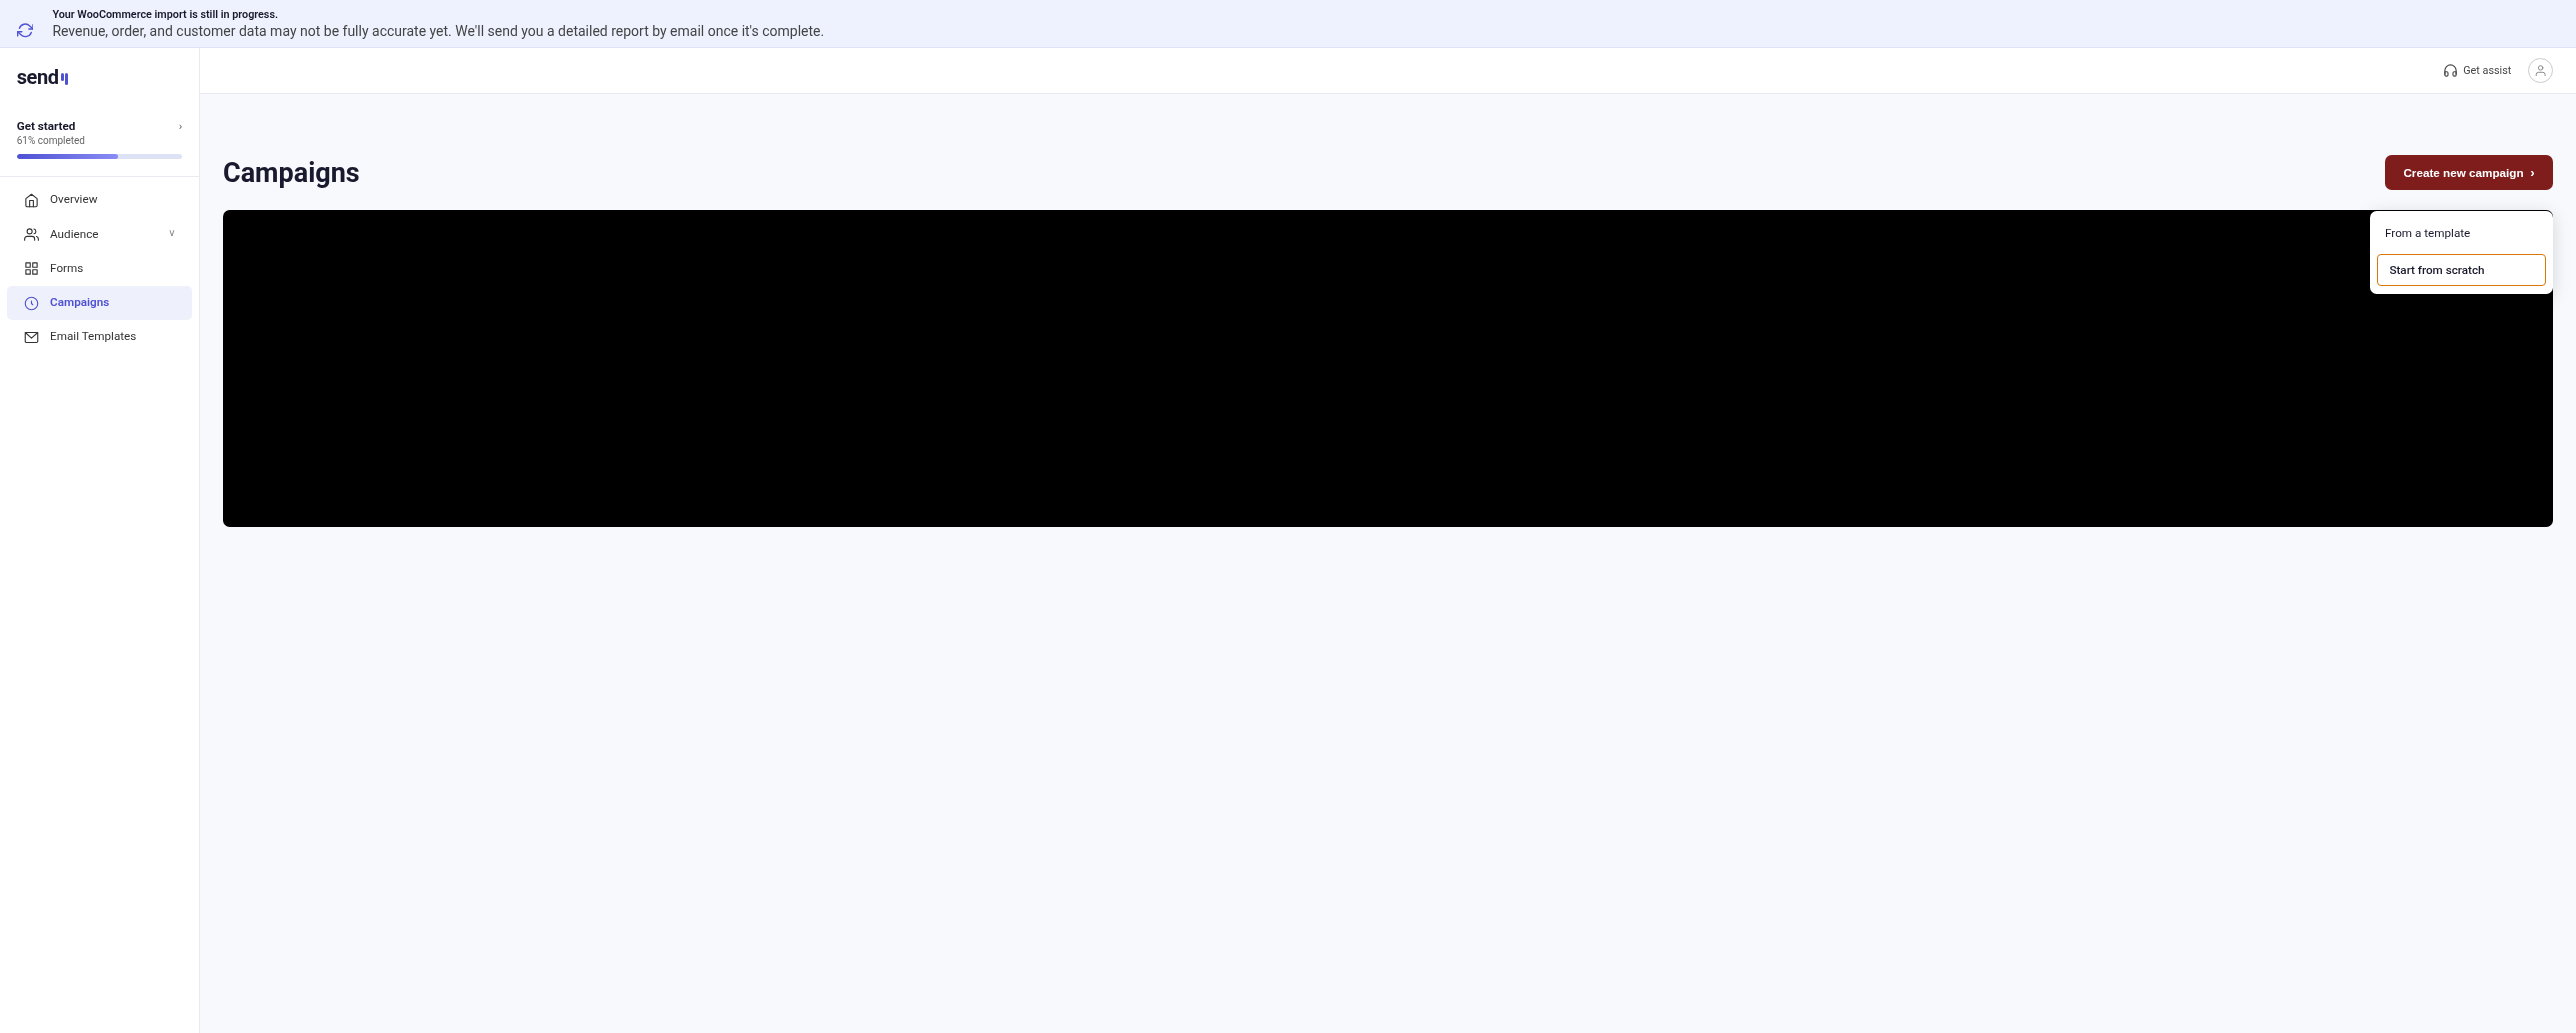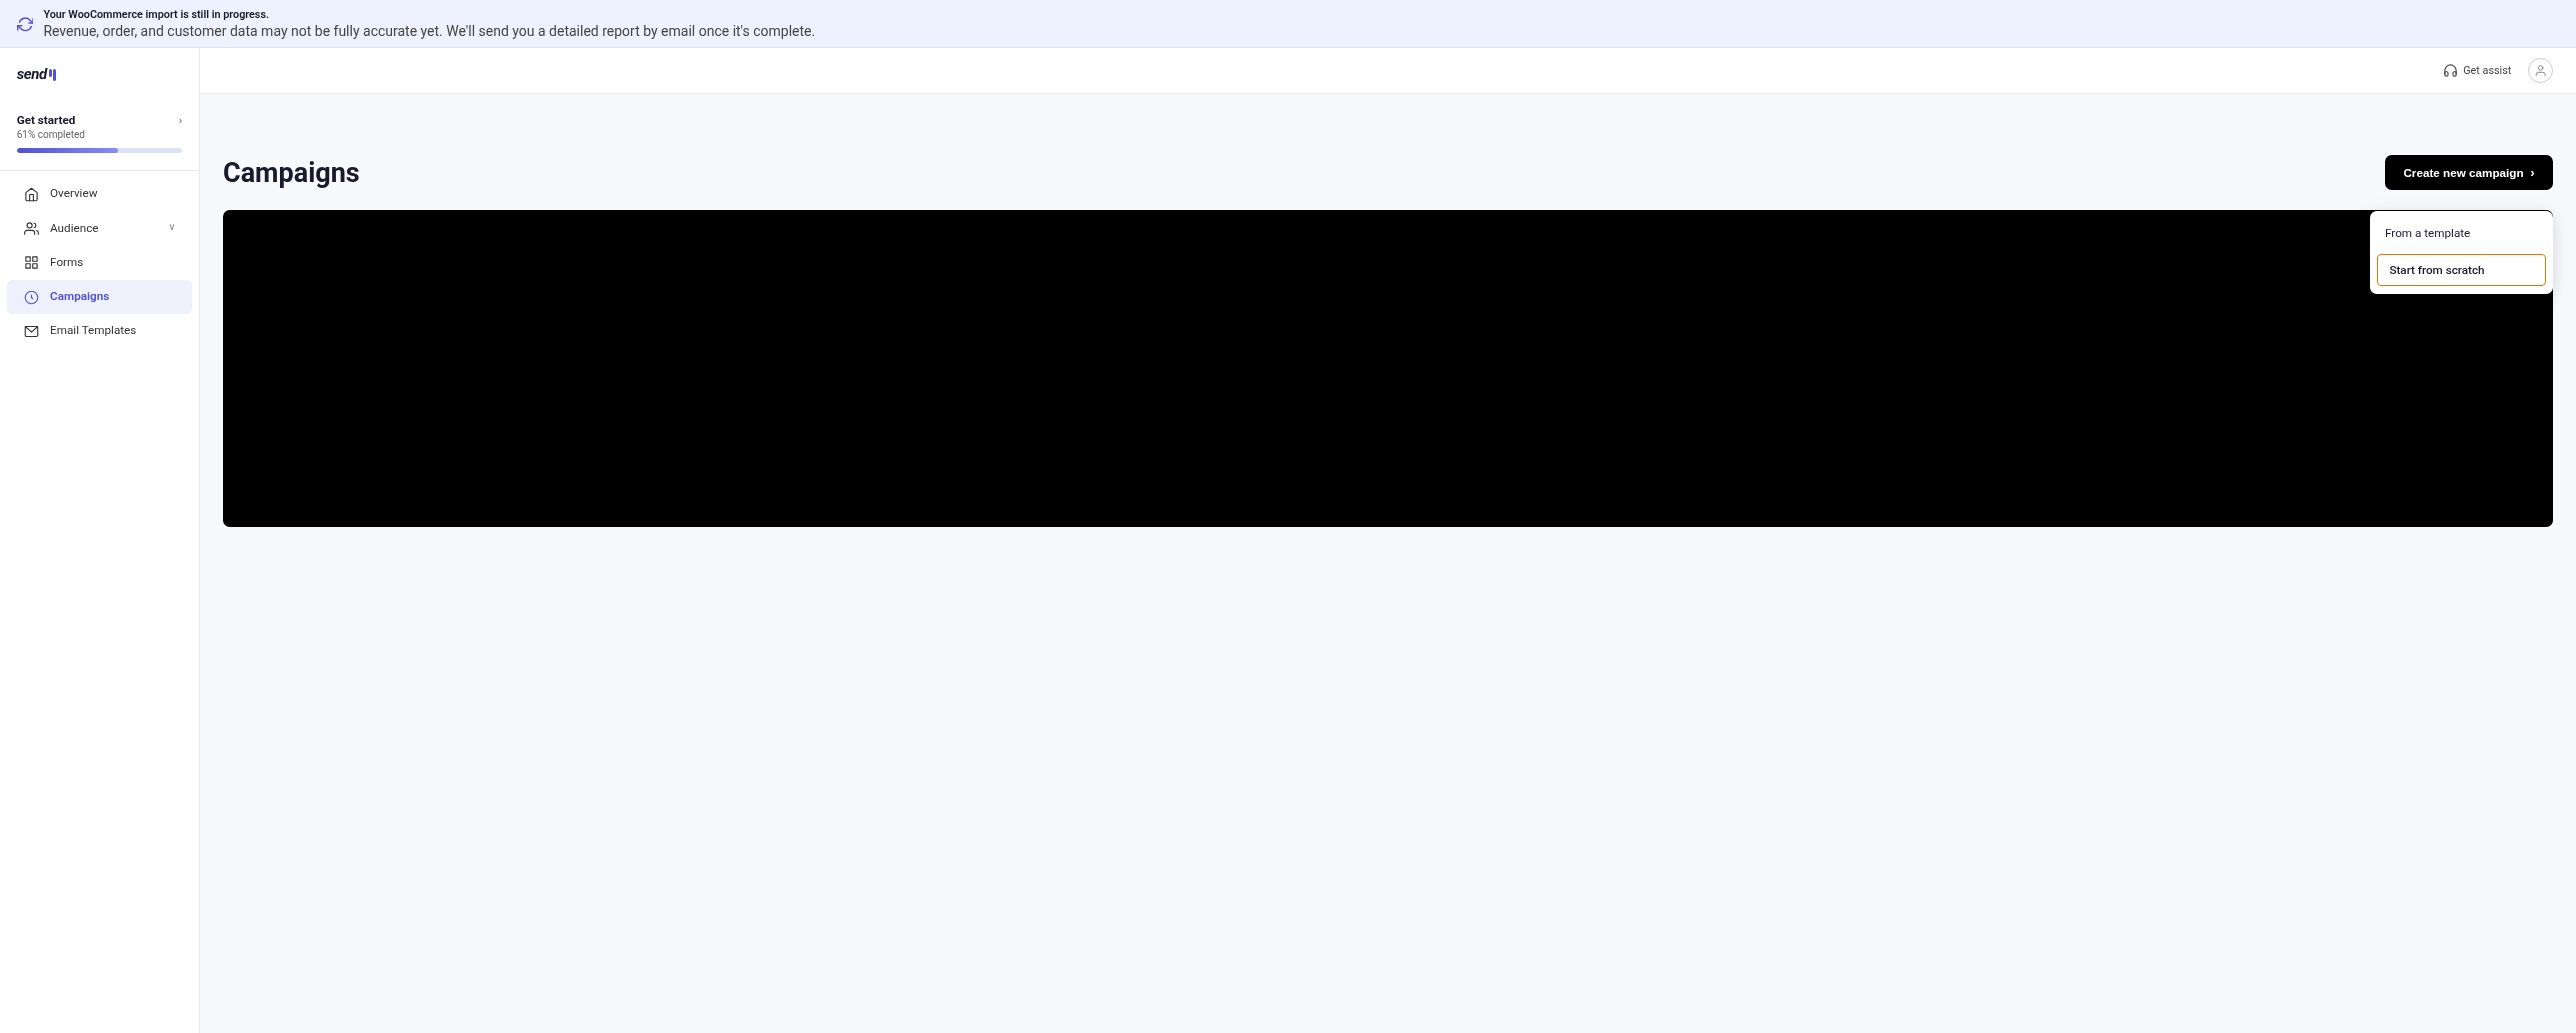--- a/index.html
+++ b/index.html
@@ -10,22 +10,22 @@
       flex-direction: column;
       height: 100vh;
       overflow: hidden;
     }
 
     
     .banner {
       background: #eef2ff;
       padding: 8.3px 16.7px;
       display: flex;
-      align-items: center;
-      gap: 10px;
+      align-items: flex-end;
+      gap: 19px;
       border-bottom: 0.8px solid #dde3f5;
       flex-shrink: 0;
     }
     .banner-icon {
       margin-top: 1.7px;
       flex-shrink: 0;
     }
     .banner-text-title {
       font-size: 10.8px;
       font-weight: 600;
@@ -51,25 +51,24 @@
       border-right: 0.8px solid #e8eaf0;
       display: flex;
       flex-direction: column;
       padding: 16.7px 0;
       flex-shrink: 0;
     }
     .sidebar-logo {
       padding: 0 16.7px 20px 16.7px;
     }
     .logo-text {
-      font-size: 15px;
+      font-size: 20px;
       font-weight: 700;
       color: #1a1a2e;
       letter-spacing: -0.4px;
-      font-style: italic;
     }
 
     
     .get-started-section {
       padding: 10px 16.7px 16.7px 16.7px;
       border-bottom: 0.8px solid #e8eaf0;
       margin-bottom: 6.7px;
     }
     .get-started-header {
       display: flex;
@@ -192,21 +191,21 @@
       margin-bottom: 20px;
     }
     .page-title {
       font-size: 27px;
       font-weight: 700;
       color: #1a1a2e;
     }
 
     
     .create-btn {
-      background: #000000;
+      background: #7f1d1d;
       color: #fff;
       border: none;
       padding: 10px 18.3px;
       border-radius: 6.7px;
       font-size: 11.7px;
       font-weight: 600;
       cursor: pointer;
       display: flex;
       align-items: center;
       gap: 6.7px;

